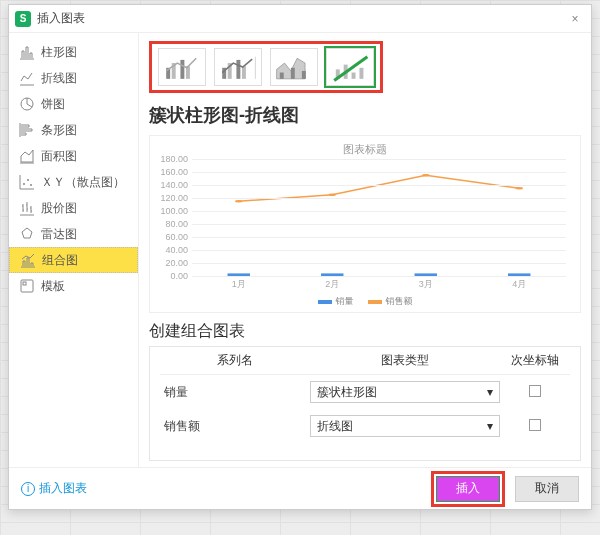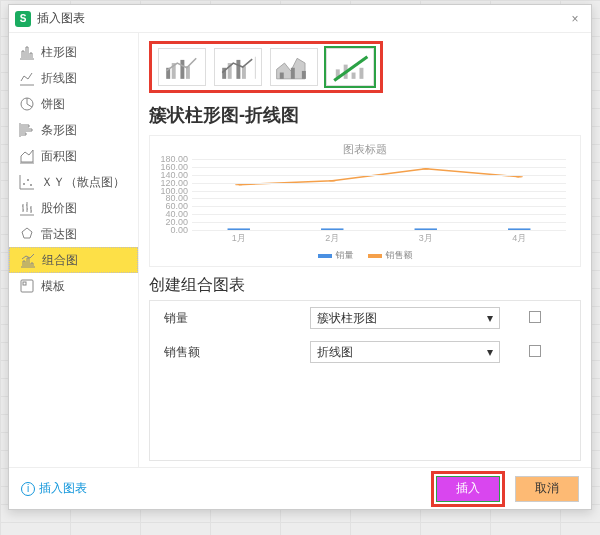--- a/index.html
+++ b/index.html
@@ -107,21 +107,21 @@
     overflow: hidden;
     justify-content: flex-end;
   }
   .chart-title {
     font-size: 18px; font-weight: bold; color: #333;
     padding: 4px 0 8px 0;
   }
   .preview-box {
     border: 1px solid #eee;
     padding: 6px 8px 4px 8px;
-    height: 132px;
+    height: 178px;
     display: flex; flex-direction: column;
   }
   .preview-caption {
     text-align: center; font-size: 11px; color: #999;
   }
   .chart-area {
     position: relative; flex: 1;
     margin: 2px 6px 0 34px;
   }
   .ylabel {
@@ -193,21 +193,21 @@
     display: flex; align-items: center; gap: 4px;
     color: #1296db; cursor: pointer; font-size: 12px;
   }
   .tips .ico {
     width: 14px; height: 14px; border: 1px solid #1296db; border-radius: 50%;
     display: flex; align-items: center; justify-content: center; font-size: 10px;
   }
   .footer .spacer { flex: 1; }
   .btn {
     height: 26px; min-width: 64px;
-    border: 1px solid #ccc; background: #fdba74;
+    border: 1px solid #ccc; background: #e5e5e5;
     font-size: 12px; color: #333;
     display: flex; align-items: center; justify-content: center;
     cursor: pointer; padding: 0 12px;
   }
   .btn.primary { background: #d946ef; color: #fff; border-color: #2ba245; }
   .insert-wrap {
     border: 3px solid #e63b2e;
     padding: 2px;
     display: flex; align-items: center; justify-content: center;
   }
@@ -407,20 +407,25 @@
               </div>
             <div class="lg">
                 <span class="sw orange"></span>
                 <span>销售额</span>
               </div>
           </div>
         </div>
 
         <div class="combo-label">创建组合图表</div>
         <div class="config-box">
+          <div class="cfg-head">
+            <div class="c1">系列名</div>
+            <div class="c2">图表类型</div>
+            <div class="c3">次坐标轴</div>
+          </div>
           <div class="cfg-row">
             <div class="name">销量</div>
             <div class="sel">
               <div class="select">
                 <span>簇状柱形图</span>
                 <span>▾</span>
               </div>
             </div>
             <div class="axis"><span class="cb"></span></div>
           </div>

